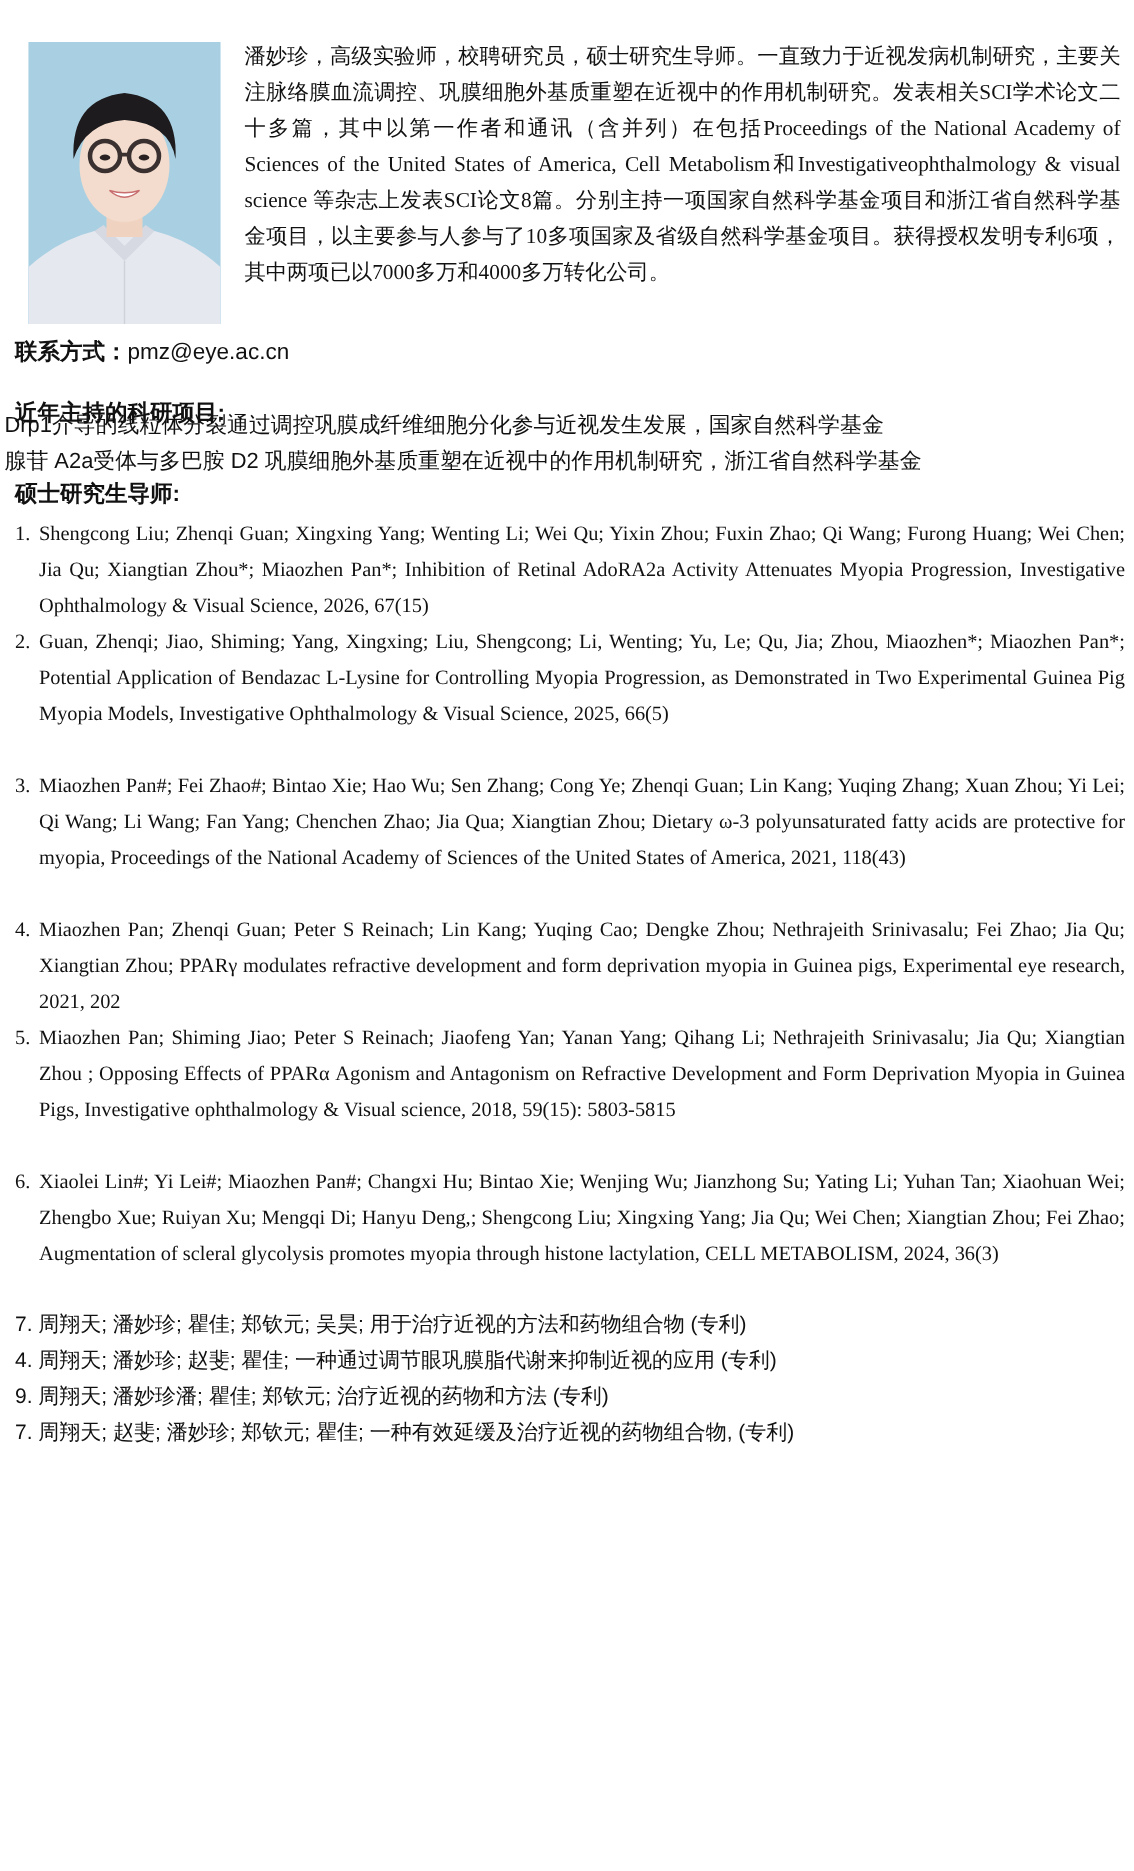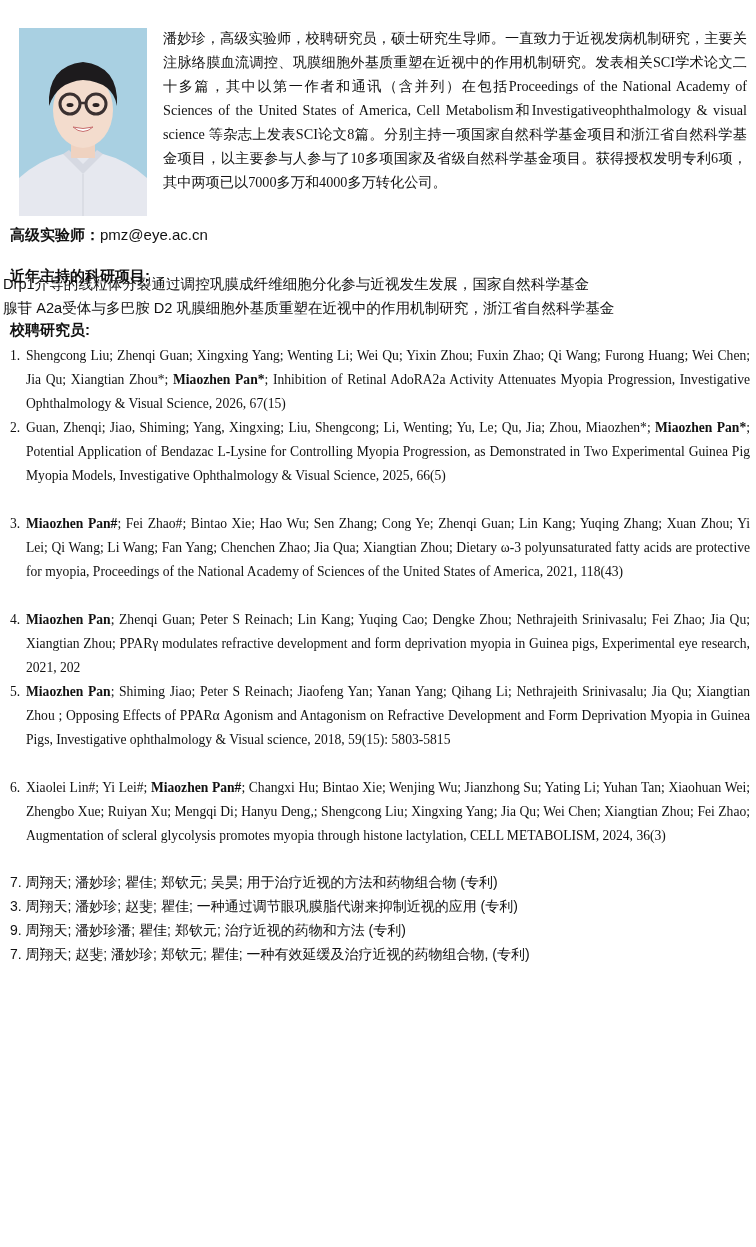--- a/index.html
+++ b/index.html
@@ -23,21 +23,21 @@
 
   #projects-heading { position: absolute; left: 10px; top: 265px; font-size: 15px; line-height: 22px; font-weight: bold; }
   #projects { position: absolute; left: 3px; top: 272px; width: 740px; font-size: 14.6px; }
   #projects .row { line-height: 24px; height: 24px; white-space: nowrap; }
 
   #results-heading { position: absolute; left: 10px; top: 319px; font-size: 15px; line-height: 22px; font-weight: bold; }
 
   #pubs { position: absolute; left: 10px; top: 344px; width: 740px; }
   .pub { position: relative; padding-left: 16px; font-size: 13.6px; line-height: 24px; text-align: justify; }
   .pub .num { position: absolute; left: 0; top: 0; }
-  .pub .me { font-weight: bold; }
+  .pub .me { font-weight: normal; }
 
   #patents { position: absolute; left: 10px; top: 870px; width: 740px; font-size: 14px; }
   #patents .row { line-height: 24px; height: 24px; white-space: nowrap; }
 </style>
 </head>
 <body>
 
 <div id="photo">
   <svg width="128" height="188" viewBox="0 0 128 188">
     <rect width="128" height="188" fill="#a9d0e2"></rect>
@@ -59,30 +59,30 @@
     <ellipse cx="51" cy="77" rx="3.5" ry="2" fill="#2a2222"></ellipse>
     <ellipse cx="77" cy="77" rx="3.5" ry="2" fill="#2a2222"></ellipse>
 
     <path d="M54 99 Q64 108 74 99 Q64 102 54 99 Z" fill="#fff" stroke="#c86e6e" stroke-width="1"></path>
   </svg>
 </div>
 
 <div id="bio" class="serif">潘妙珍，高级实验师，校聘研究员，硕士研究生导师。一直致力于近视发病机制研究，主要关注脉络膜血流调控、巩膜细胞外基质重塑在近视中的作用机制研究。发表相关SCI学术论文二十多篇，其中以第一作者和通讯（含并列）在包括Proceedings of the National Academy of Sciences of the United States of America, Cell Metabolism和Investigativeophthalmology &amp; visual science 等杂志上发表SCI论文8篇。分别主持一项国家自然科学基金项目和浙江省自然科学基金项目，以主要参与人参与了10多项国家及省级自然科学基金项目。获得授权发明专利6项，其中两项已以7000多万和4000多万转化公司。</div>
 
 <div id="contact" class="sans">
-  <span class="hdr">高级实验师：</span><span>pmz@eye.ac.cn</span>
+  <span class="hdr">联系方式：</span><span>pmz@eye.ac.cn</span>
 </div>
 
 <div id="projects-heading" class="sans">近年主持的科研项目:</div>
 <div id="projects" class="sans">
   <div class="row">Drp1介导的线粒体分裂通过调控巩膜成纤维细胞分化参与近视发生发展，国家自然科学基金</div>
   <div class="row">腺苷 A2a受体与多巴胺 D2 巩膜细胞外基质重塑在近视中的作用机制研究，浙江省自然科学基金</div>
 </div>
 
-<div id="results-heading" class="sans">校聘研究员:</div>
+<div id="results-heading" class="sans">硕士研究生导师:</div>
 
 <div id="pubs" class="serif">
   <div class="pub" style="height:72px">
     <span class="num">1.</span>
     <span>Shengcong Liu; Zhenqi Guan; Xingxing Yang; Wenting Li; Wei Qu; Yixin Zhou; Fuxin Zhao; Qi Wang; Furong Huang; Wei Chen; Jia Qu; Xiangtian Zhou*; </span><span class="me">Miaozhen Pan*</span><span>; Inhibition of Retinal AdoRA2a Activity Attenuates Myopia Progression, Investigative Ophthalmology &amp; Visual Science, 2026, 67(15)</span>
   </div>
   <div class="pub" style="height:96px">
     <span class="num">2.</span>
     <span>Guan, Zhenqi; Jiao, Shiming; Yang, Xingxing; Liu, Shengcong; Li, Wenting; Yu, Le; Qu, Jia; Zhou, Miaozhen*; </span><span class="me">Miaozhen Pan*</span><span>; Potential Application of Bendazac L-Lysine for Controlling Myopia Progression, as Demonstrated in Two Experimental Guinea Pig Myopia Models, Investigative Ophthalmology &amp; Visual Science, 2025, 66(5)</span>
   </div>
@@ -99,16 +99,16 @@
     <span></span><span class="me">Miaozhen Pan</span><span>; Shiming Jiao; Peter S Reinach; Jiaofeng Yan; Yanan Yang; Qihang Li; Nethrajeith Srinivasalu; Jia Qu; Xiangtian Zhou ; Opposing Effects of PPARα Agonism and Antagonism on Refractive Development and Form Deprivation Myopia in Guinea Pigs, Investigative ophthalmology &amp; Visual science, 2018, 59(15): 5803-5815</span>
   </div>
   <div class="pub" style="height:96px">
     <span class="num">6.</span>
     <span>Xiaolei Lin#; Yi Lei#; </span><span class="me">Miaozhen Pan#</span><span>; Changxi Hu; Bintao Xie; Wenjing Wu; Jianzhong Su; Yating Li; Yuhan Tan; Xiaohuan Wei; Zhengbo Xue; Ruiyan Xu; Mengqi Di; Hanyu Deng,; Shengcong Liu; Xingxing Yang; Jia Qu; Wei Chen; Xiangtian Zhou; Fei Zhao; Augmentation of scleral glycolysis promotes myopia through histone lactylation, CELL METABOLISM, 2024, 36(3)</span>
   </div>
 </div>
 
 <div id="patents" class="sans">
   <div class="row">7. 周翔天; 潘妙珍; 瞿佳; 郑钦元; 吴昊; 用于治疗近视的方法和药物组合物 (专利)</div>
-  <div class="row">3. 周翔天; 潘妙珍; 赵斐; 瞿佳; 一种通过调节眼巩膜脂代谢来抑制近视的应用 (专利)</div>
+  <div class="row">4. 周翔天; 潘妙珍; 赵斐; 瞿佳; 一种通过调节眼巩膜脂代谢来抑制近视的应用 (专利)</div>
   <div class="row">9. 周翔天; 潘妙珍潘; 瞿佳; 郑钦元; 治疗近视的药物和方法 (专利)</div>
   <div class="row">7. 周翔天; 赵斐; 潘妙珍; 郑钦元; 瞿佳; 一种有效延缓及治疗近视的药物组合物, (专利)</div>
 </div>
 
 </body></html>

